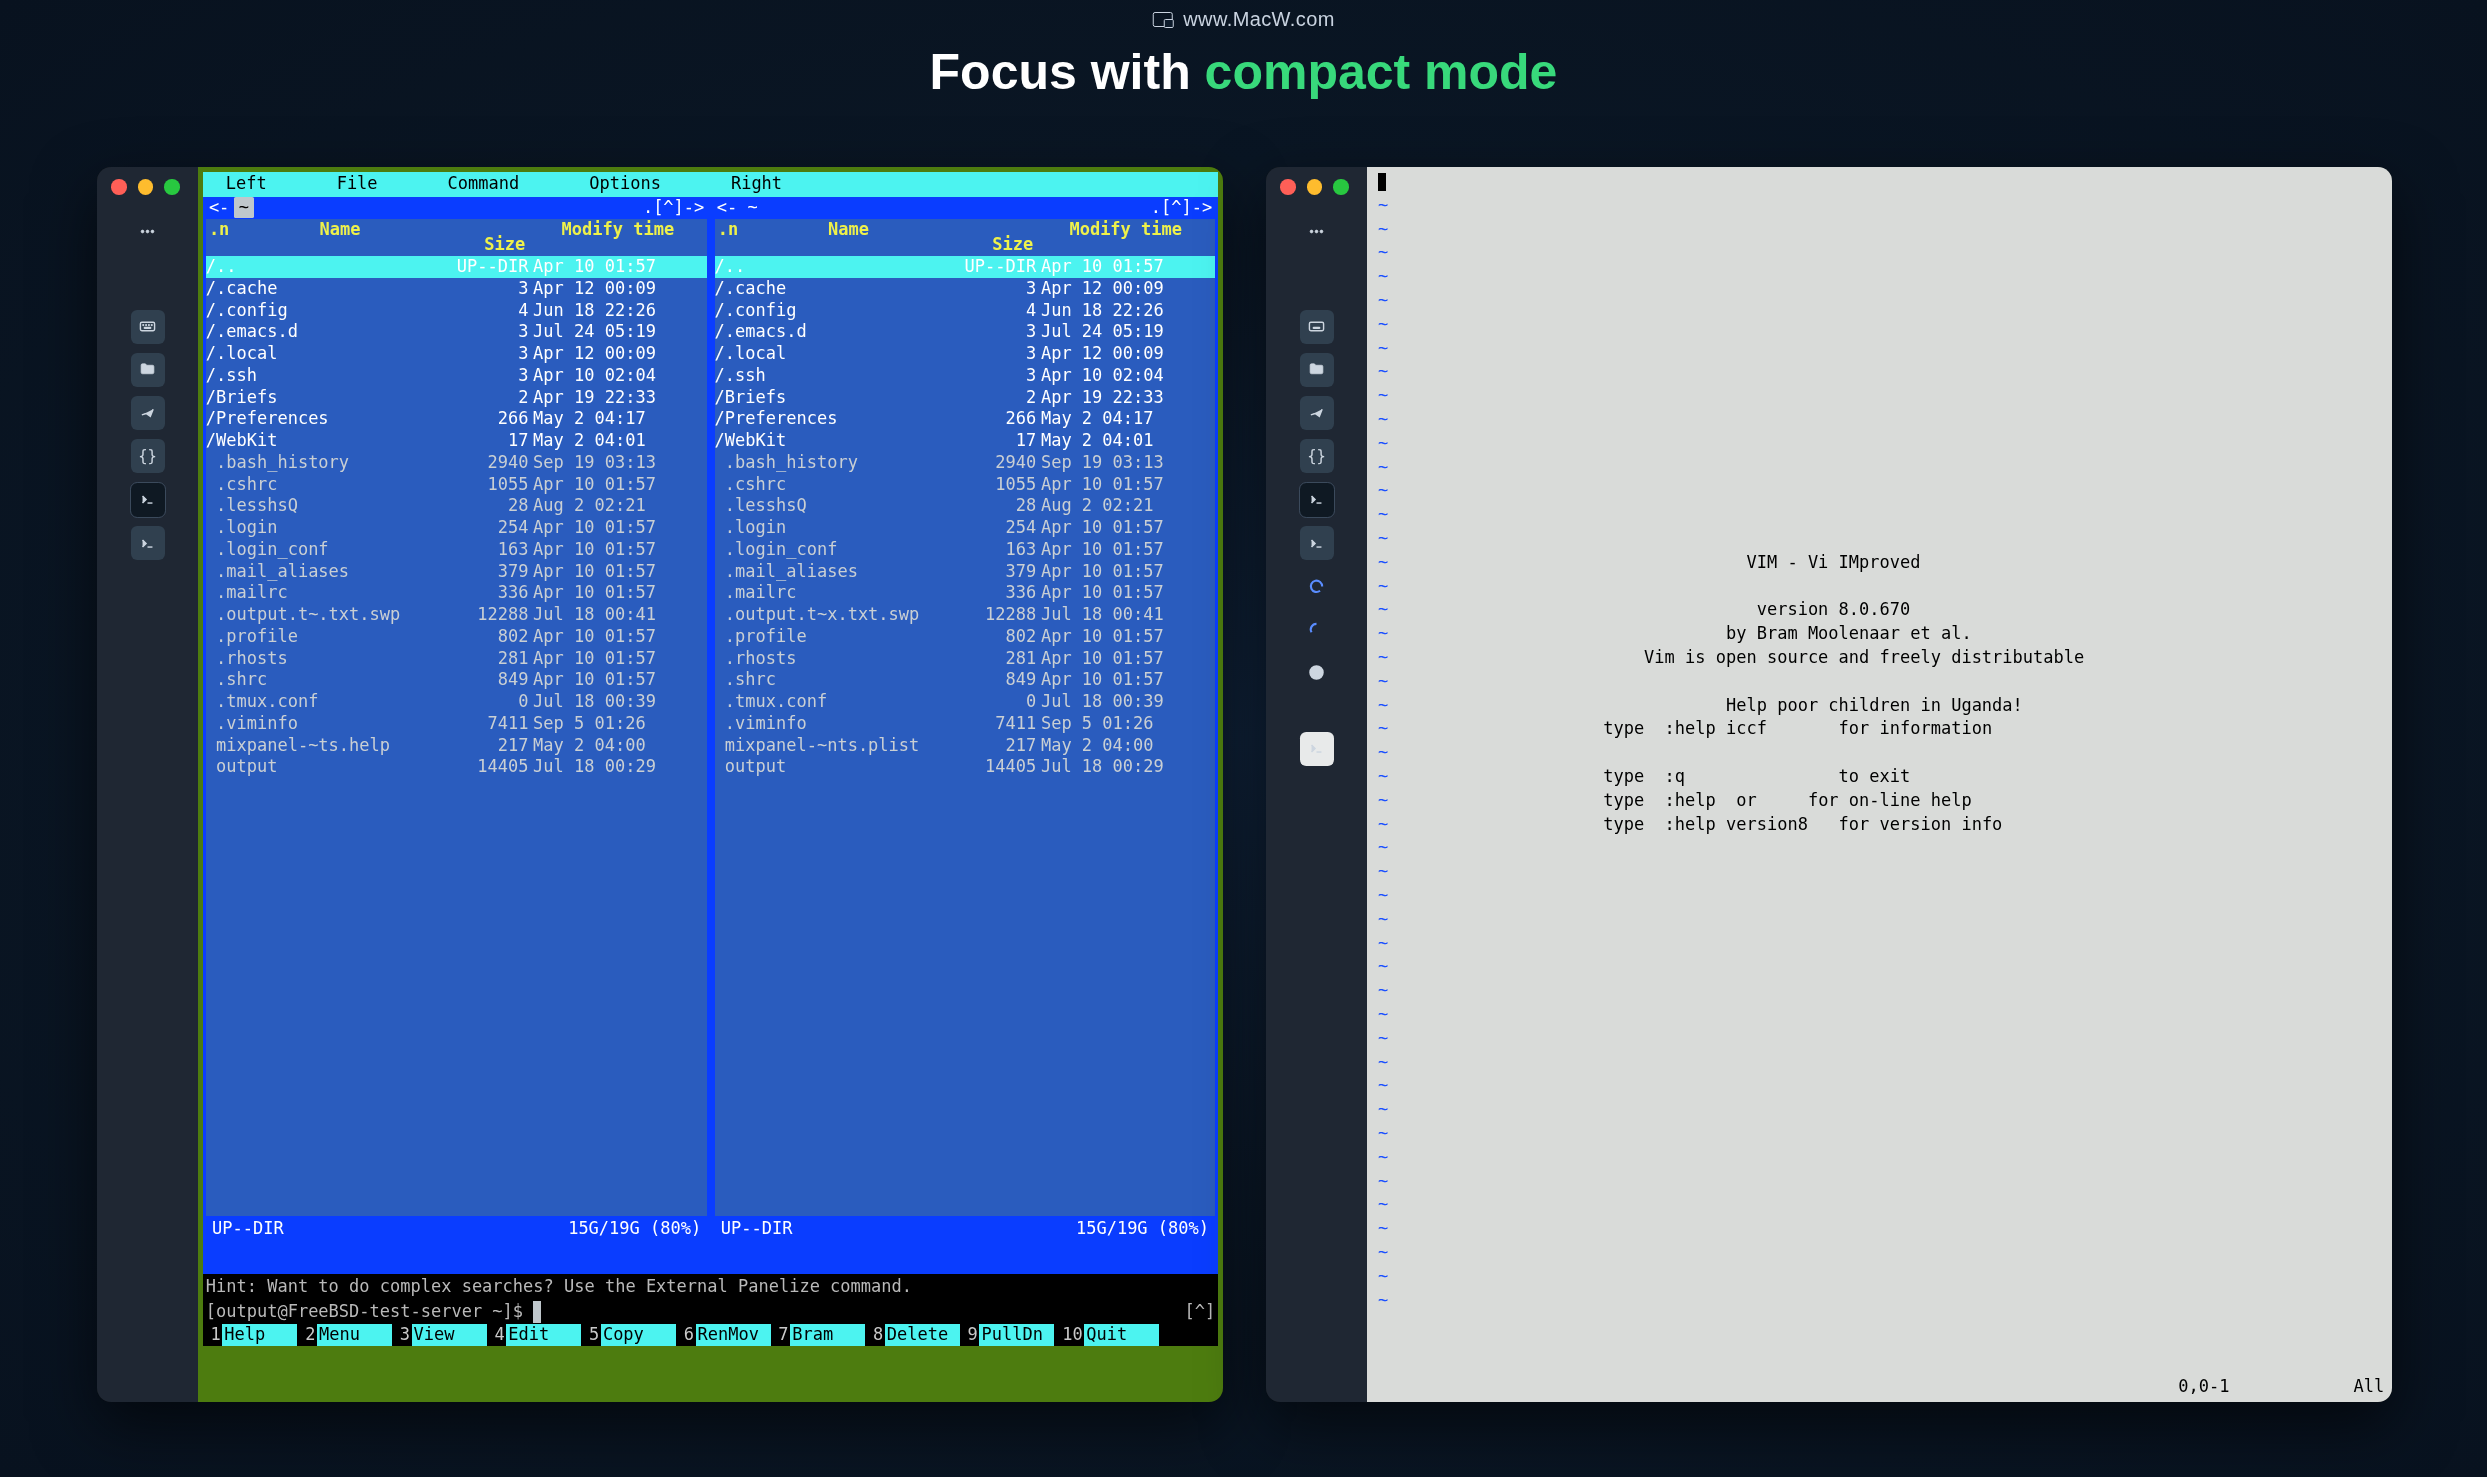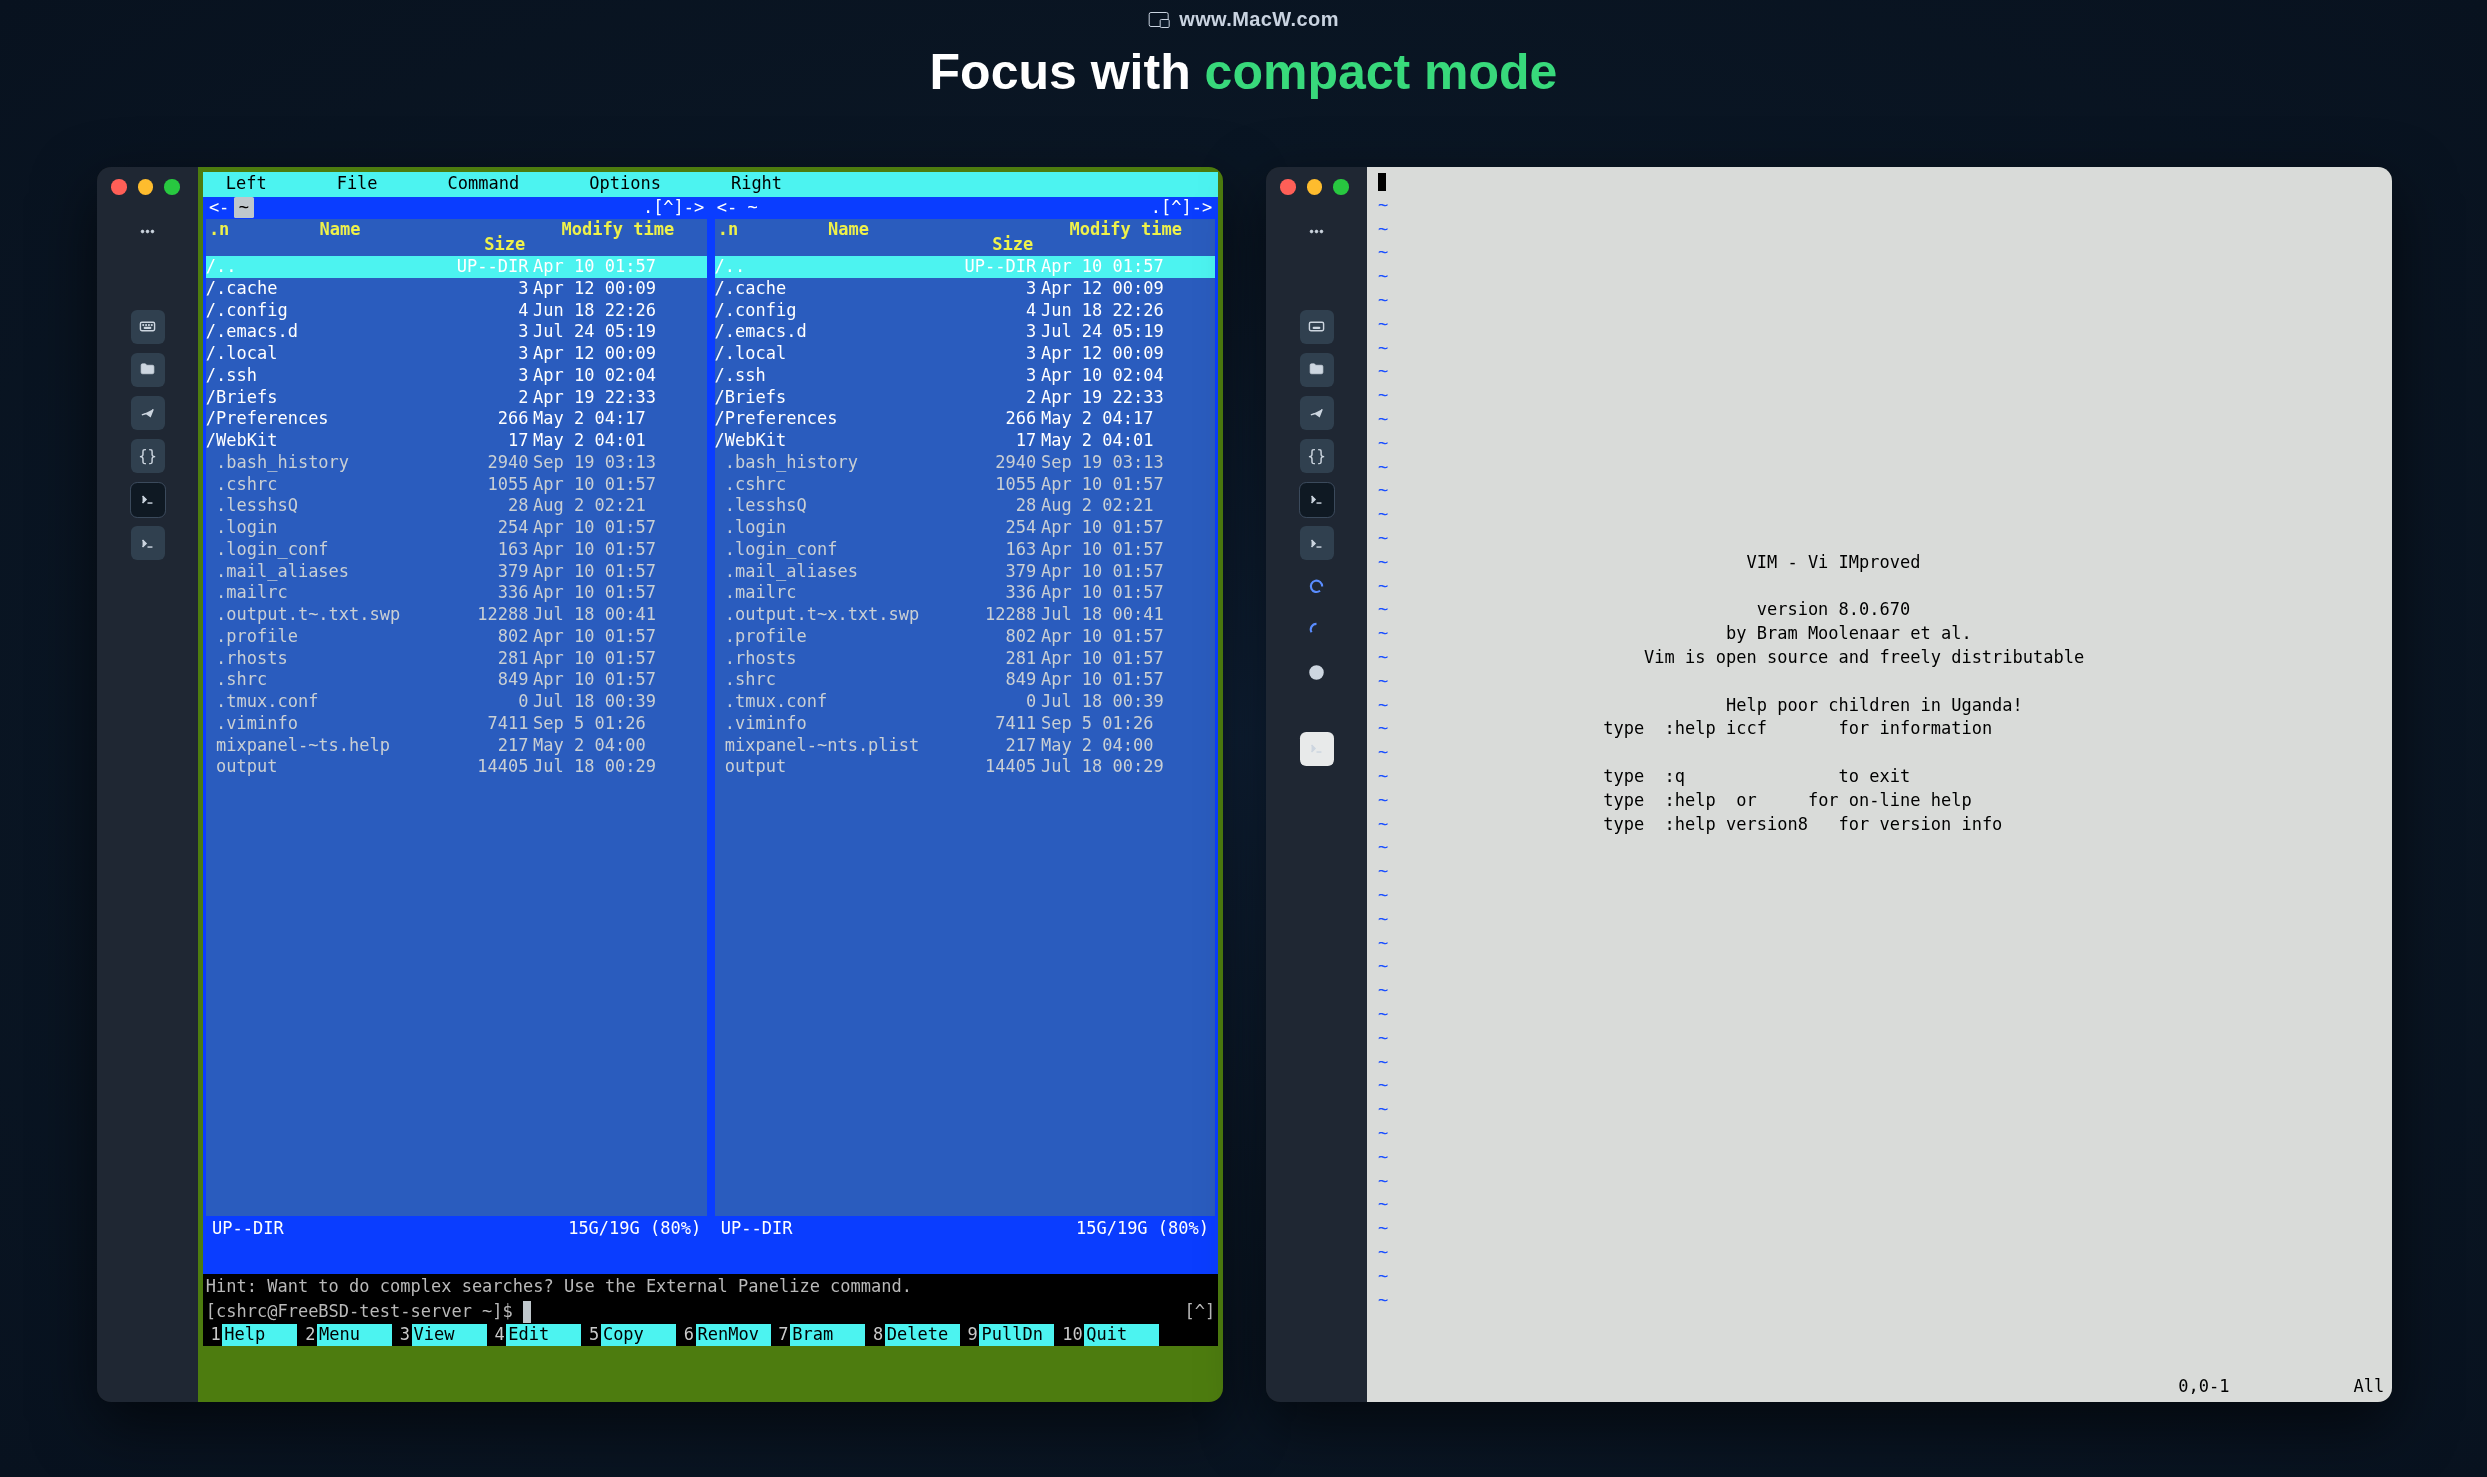--- a/index.html
+++ b/index.html
@@ -42,21 +42,20 @@
 
   
   .macw {
     position: absolute;
     top: 7.8px; left: 50%;
     transform: translateX(-50%);
     display: flex; align-items: center; gap: 11px;
     color: #c9d3e0;
     font-size: 20px;
     letter-spacing: 0.4px;
-    font-weight: bold;
   }
   .macw .sq {
     width: 20px; height: 15.5px; border: 1.6px solid #c9d3e0; border-radius: 2.3px;
     position: relative;
   }
   .macw .sq::after {
     content: '';
     position: absolute; right: -2.3px; bottom: -2.3px; width: 7.8px; height: 7.8px;
     border: 1.6px solid #c9d3e0; background: var(--bg); border-radius: 1.6px;
   }
@@ -598,21 +597,21 @@
           </div>
           <div class="mc-footer">
             <span>UP--DIR</span>
             <span>15G/19G (80%)</span>
           </div>
         </div>
       </div>
 
       <div class="mc-hint">Hint: Want to do complex searches? Use the External Panelize command.</div>
       <div class="mc-prompt">
-        <span><span>[cshrc@FreeBSD-test-server ~]$ </span><span class="cursor">&nbsp;</span></span>
+        <span><span>[output@FreeBSD-test-server ~]$ </span><span class="cursor">&nbsp;</span></span>
         <span>[^]</span>
       </div>
       <div class="mc-fkeys" id="mc-fkeys">
           <div class="fk">
             <span class="num">1</span>
             <span class="lbl">Help</span>
           </div>
           <div class="fk">
             <span class="num">2</span>
             <span class="lbl">Menu</span>

